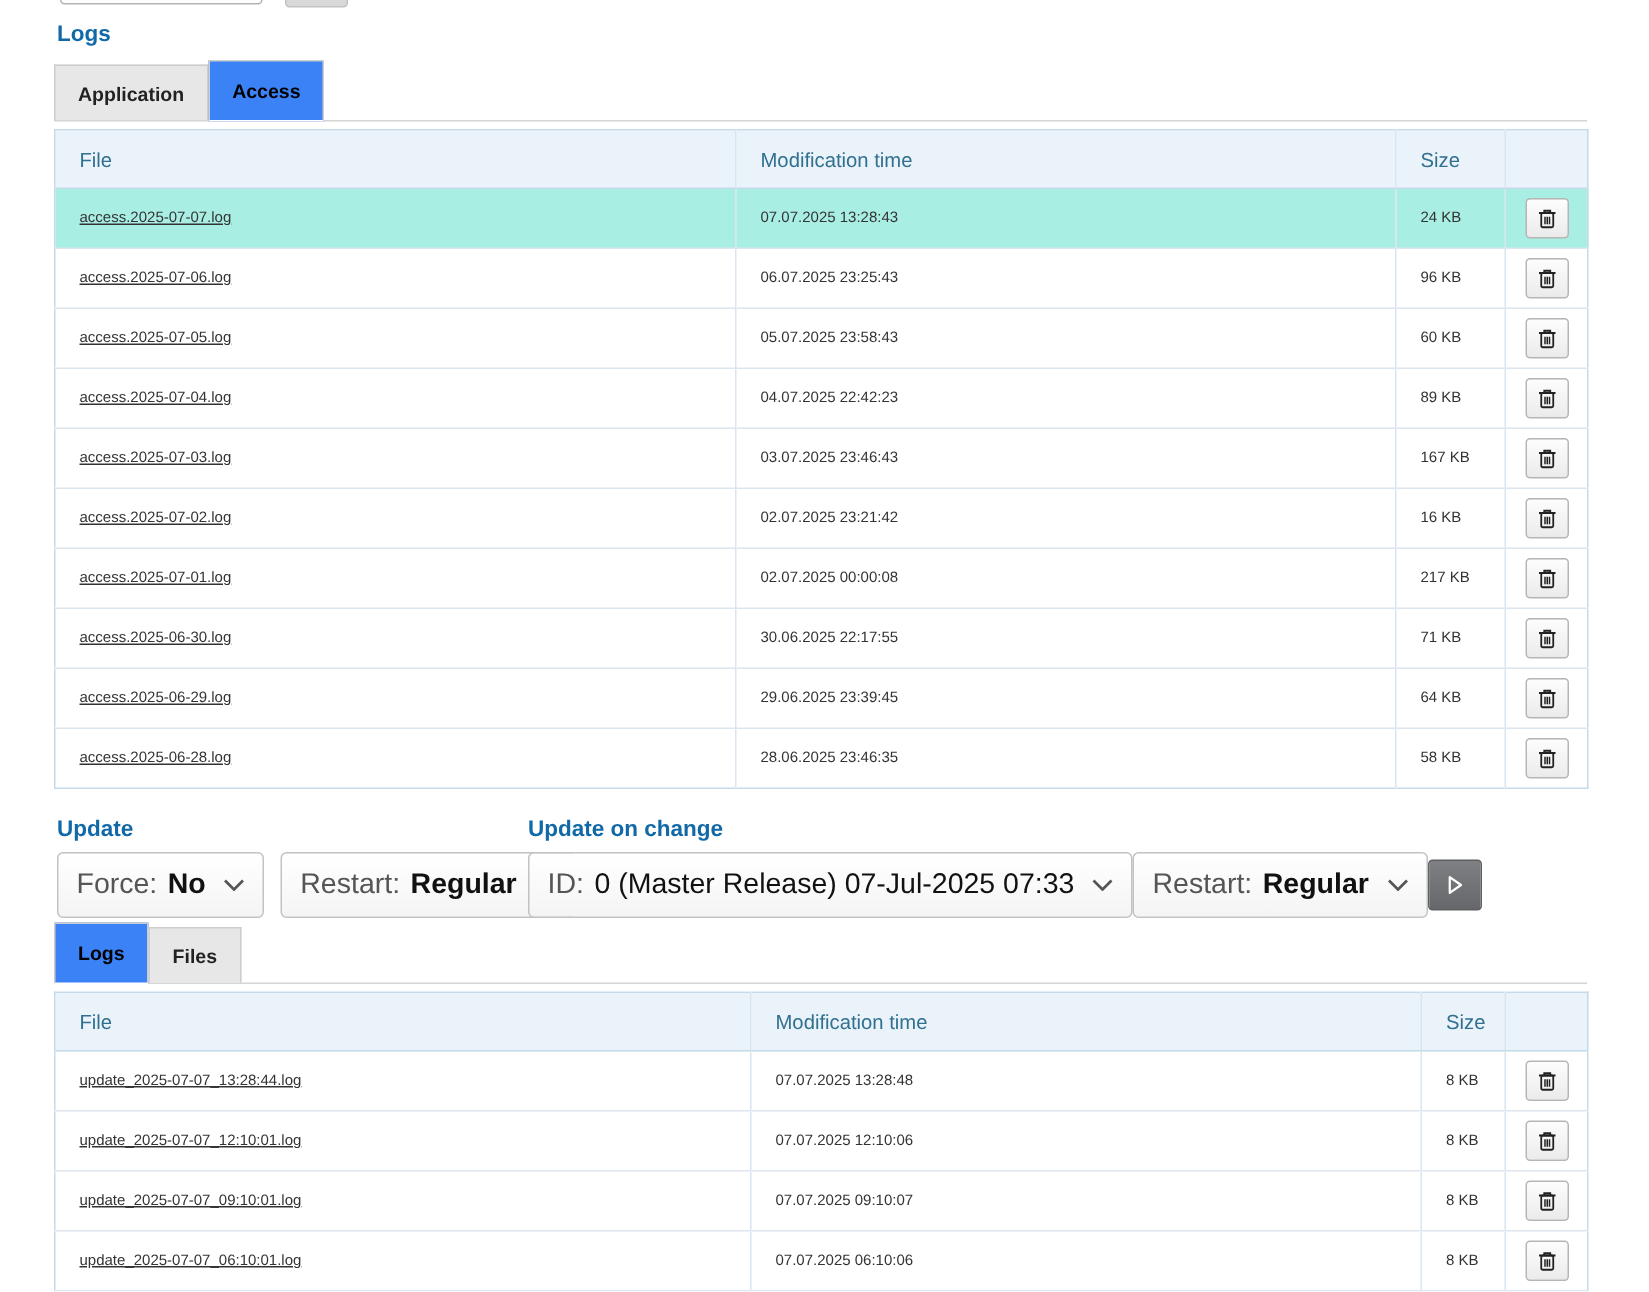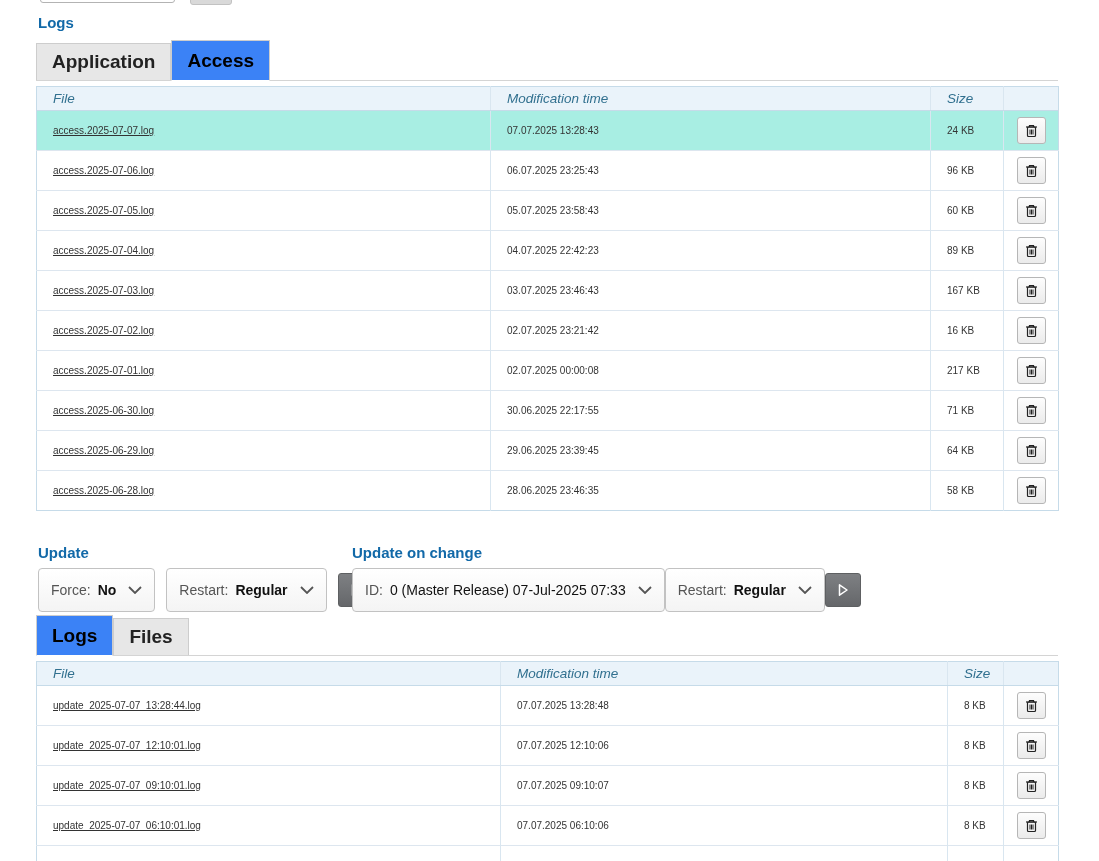--- a/index.html
+++ b/index.html
@@ -19,53 +19,53 @@
   .section-title { position: absolute; font-size: 15px; font-weight: bold; color: #1269a8; }
   #logs-title { left: 38px; top: 14px; }
   #update-title { left: 38px; top: 544px; }
   #uoc-title { left: 352px; top: 544px; }
 
   
   .tabbar { position: absolute; left: 36px; width: 1022px; display: flex; align-items: flex-end;
     border-bottom: 1px solid #d4d4d4; }
   #tabbar-logs { top: 40px; height: 41px; }
   #tabbar-update { top: 615px; height: 41px; }
-  .tab { font-size: 19px; font-weight: bold; color: #222; padding: 0 15px;
+  .tab { font-size: 13px; font-weight: bold; color: #222; padding: 0 15px;
     display: flex; align-items: center; cursor: pointer; white-space: nowrap; }
   .tab.inactive { background: #e7e7e7; border: 1px solid #cdcdcd; border-bottom: none; height: 37px; }
   .tab.active { background: #3b82f6; border: 1px solid #cdcdcd; border-bottom: 1px solid #fff;
     height: 41px; margin-bottom: -1px; color: #000; }
 
   
   table { position: absolute; left: 36px; width: 1022px; border-collapse: collapse;
     table-layout: fixed; background: #fff; border: 1px solid #c6dbe9; }
   #access-table { top: 86px; }
   #update-table { top: 661px; }
   th { background: #eaf3fa; color: #31708f; font-weight: normal; font-size: 13.5px;
-    text-align: left; height: 24px; padding: 0 0 0 16px; border-bottom: 1px solid #c6dbe9; font-style: italic; }
+    text-align: left; height: 39px; padding: 0 0 0 16px; border-bottom: 1px solid #c6dbe9; }
   td { height: 40px; font-size: 10px; color: #333; padding: 0 0 0 16px;
     border-top: 1px solid #dde6ef; }
   th + th, td + td { border-left: 1px solid #d9e6f0; }
   tr.highlighted td { background: #a8eee3; }
   td.action-cell, th.action-col { padding: 0; text-align: center; }
   a.file-link { color: #333; text-decoration: underline; cursor: pointer; }
   tr.partial-row td { height: 40px; border-top: 1px solid #dde6ef; }
 
   .delete-btn { width: 29px; height: 27px; border: 1px solid #b6b6b6; border-radius: 3px;
     background: linear-gradient(#fdfdfd, #ebebeb); cursor: pointer;
     display: inline-flex; align-items: center; justify-content: center; vertical-align: middle; }
   .delete-btn svg { display: block; }
 
   
   .controls { position: absolute; top: 568px; display: flex; align-items: center; }
   #update-controls { left: 38px; gap: 11px; }
   #uoc-controls { left: 352px; gap: 0; }
   .dropdown { display: inline-flex; align-items: center; height: 44px; padding: 0 12px;
     border: 1px solid #c2c2c2; border-radius: 4px; background: linear-gradient(#ffffff, #f4f4f4);
-    font-size: 14px; cursor: pointer; white-space: nowrap; }
+    font-size: 19px; cursor: pointer; white-space: nowrap; }
   .dd-label { color: #555; margin-right: 7px; }
   .dd-value { color: #111; font-weight: bold; }
   .dd-value.normal { font-weight: normal; }
   .dd-chevron { margin-left: 12px; display: inline-flex; }
   .play-btn { width: 36px; height: 34px; border: 1px solid #5e6062; border-radius: 3px;
     background: linear-gradient(#7e8083, #65676a); cursor: pointer;
     display: inline-flex; align-items: center; justify-content: center; }
 </style>
 </head>
 <body>

